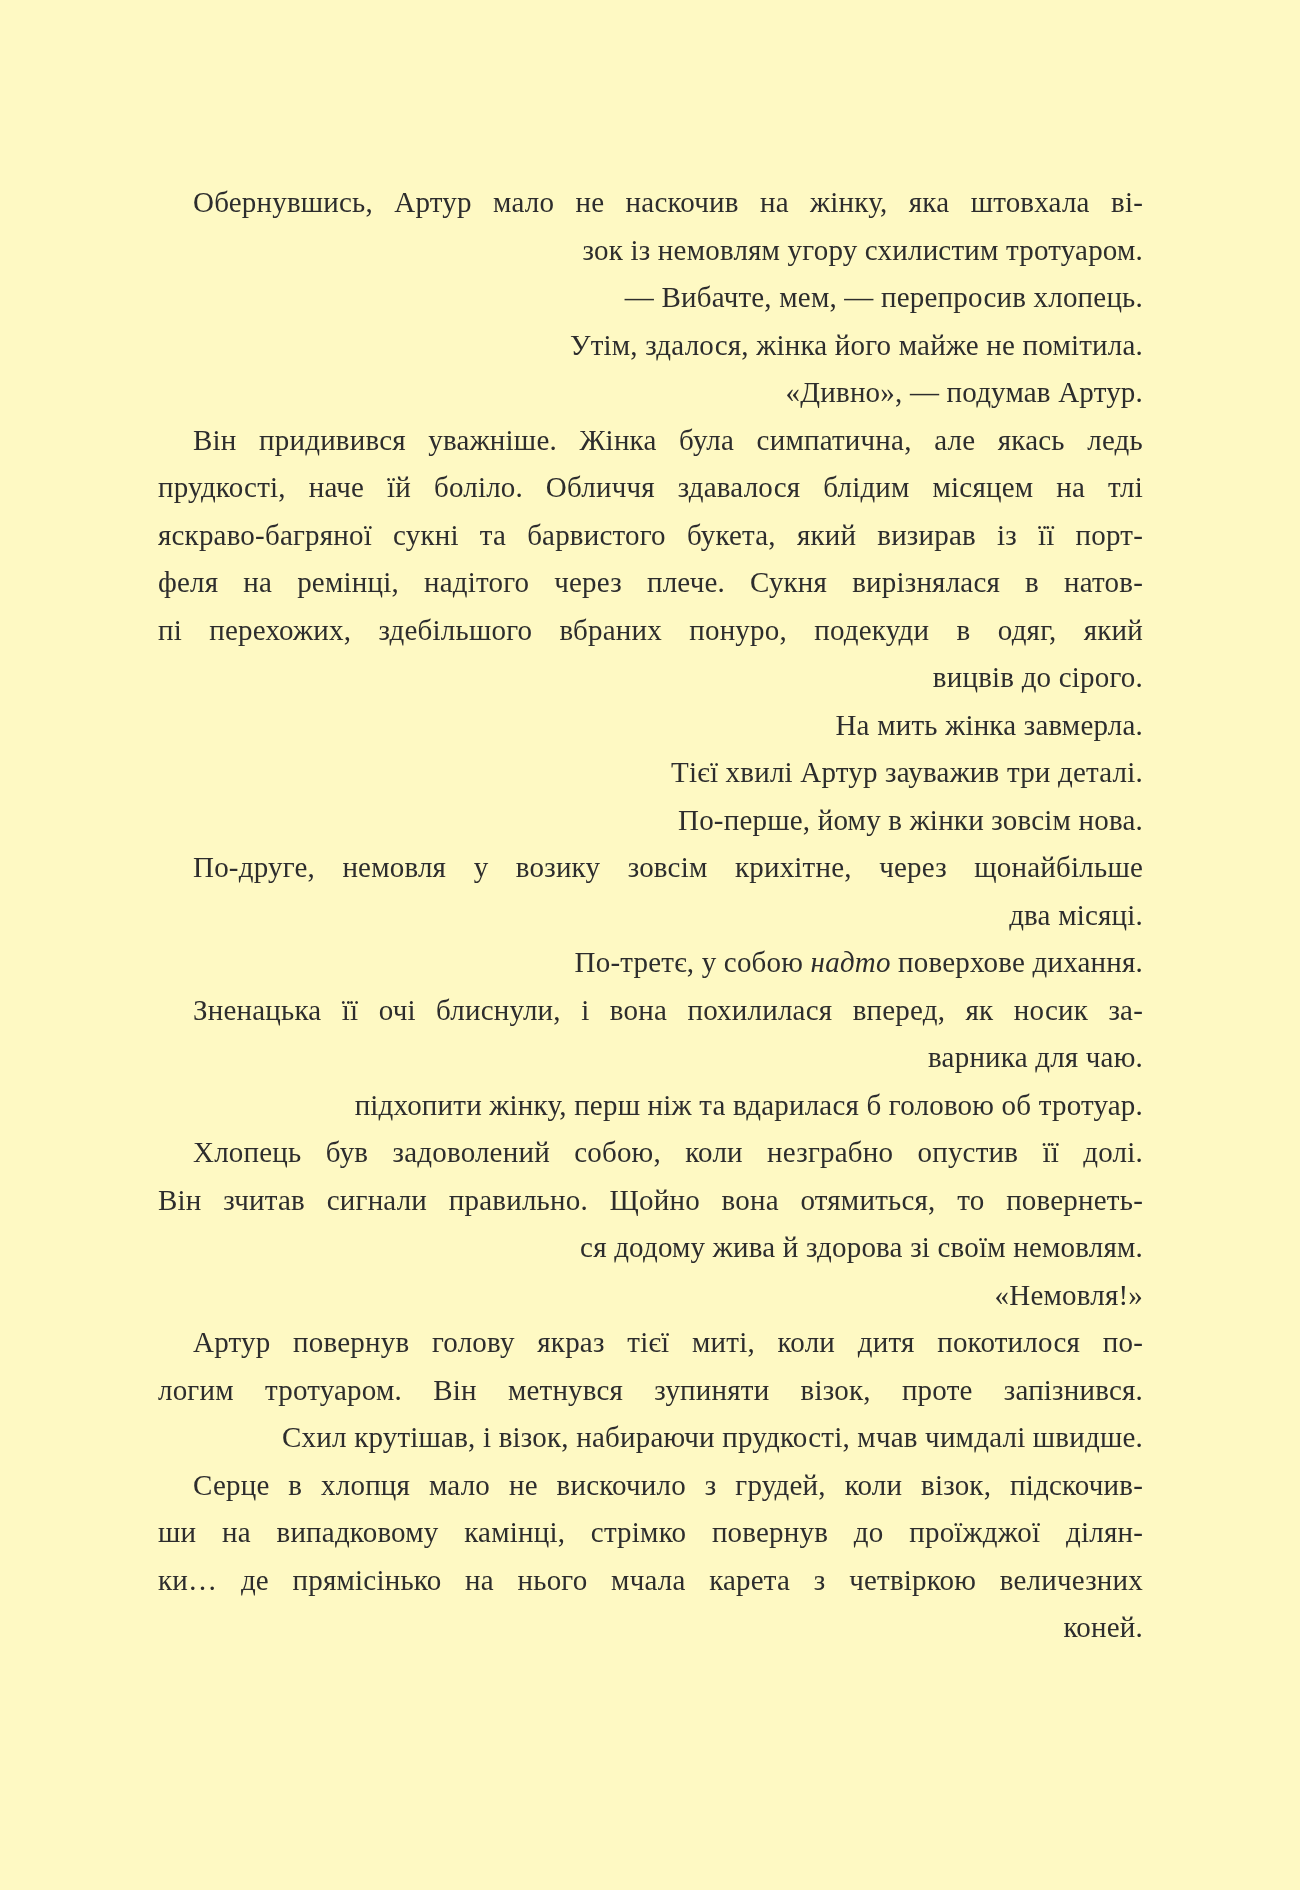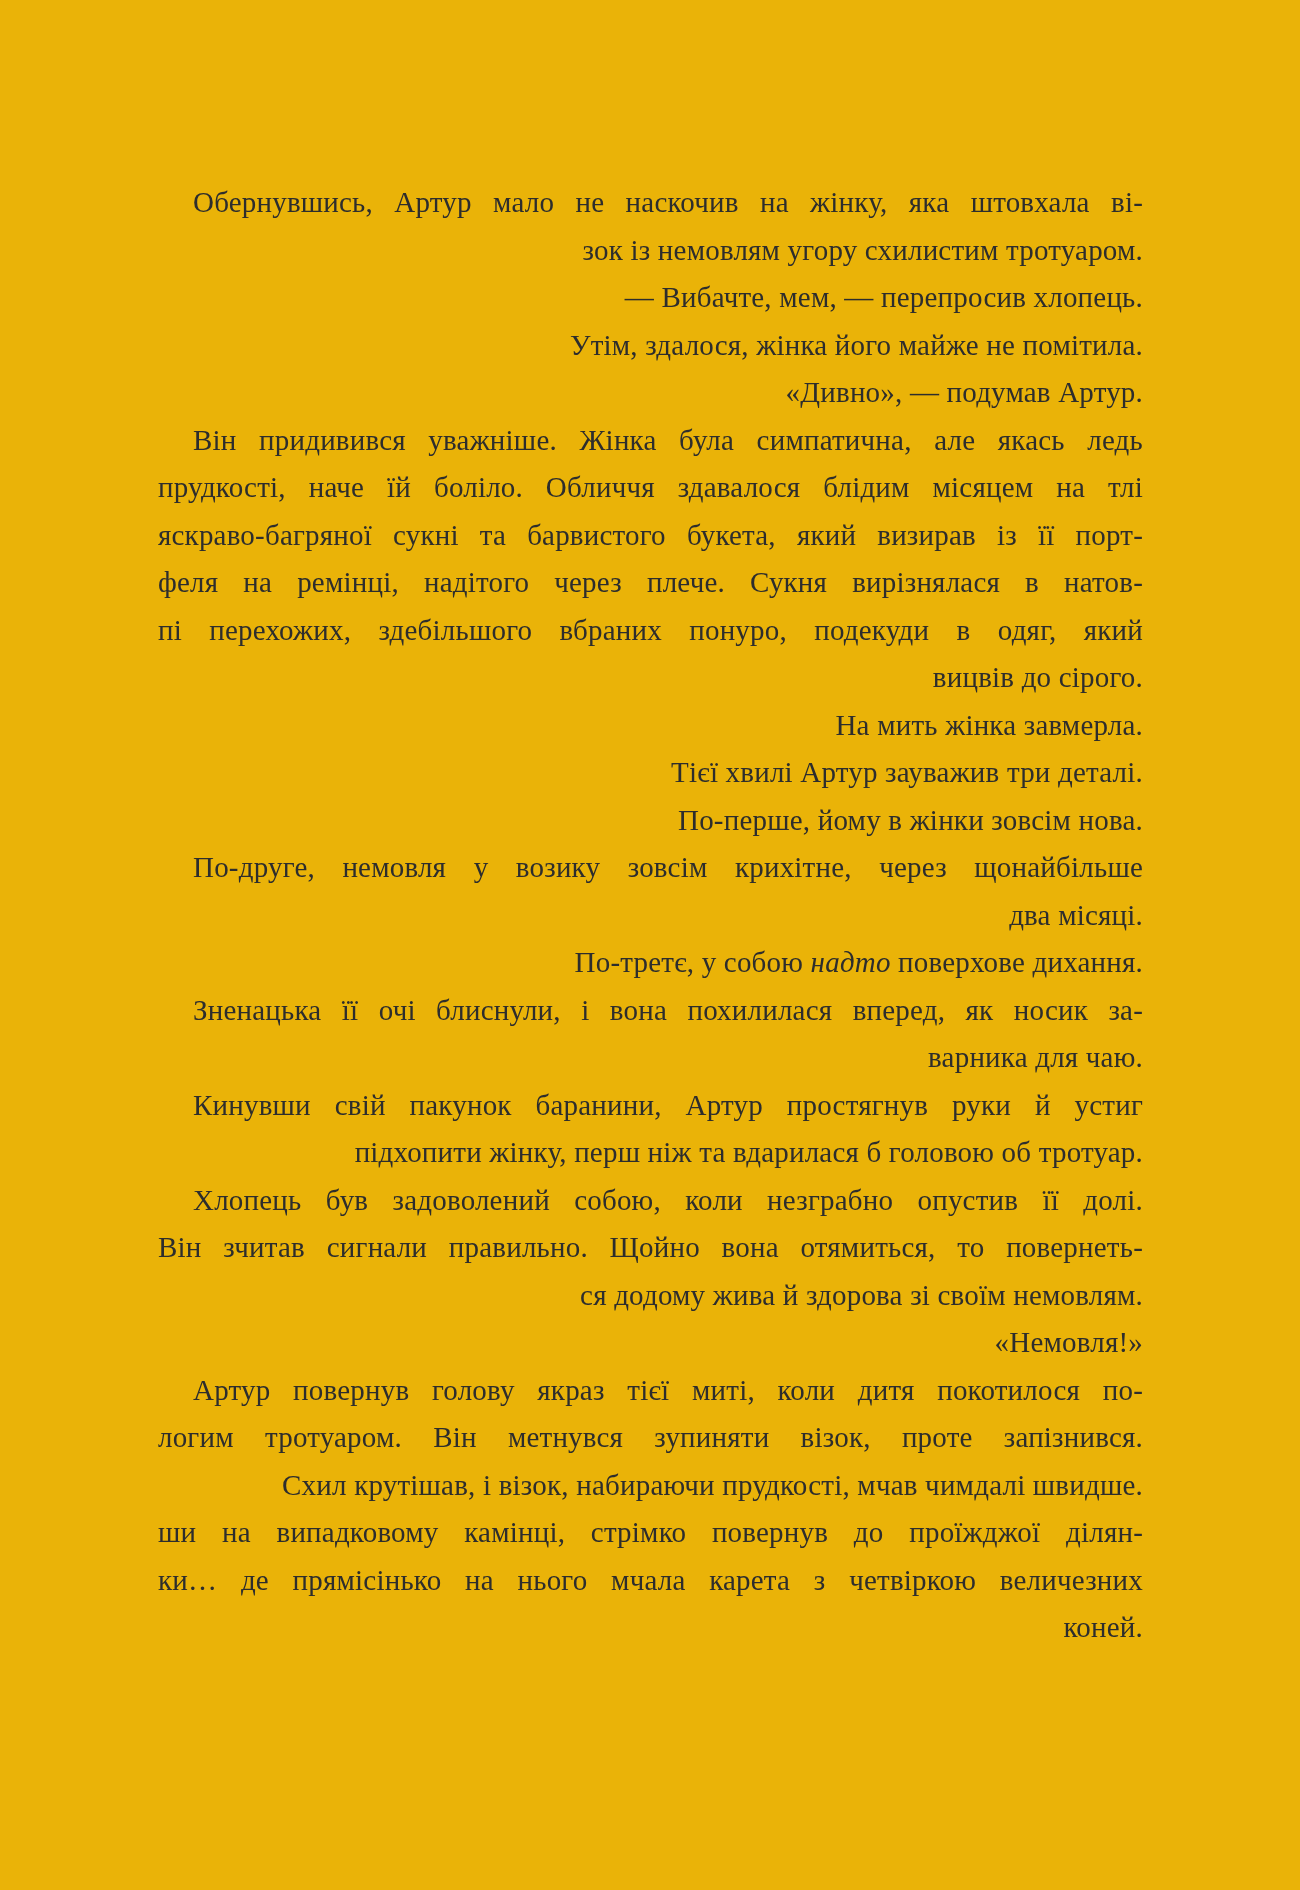--- a/index.html
+++ b/index.html
@@ -9,21 +9,21 @@
   body {
     width: 1300px;
     height: 1890px;
     position: relative;
     background: #ffffff;
     font-family: "Liberation Serif", "DejaVu Serif", serif;
   }
   .page {
     position: absolute;
     inset: 0;
-    background: #eab308;
+    background: #fef9c3;
     overflow: hidden;
     text-decoration: underline;
   }
   .text-block {
     position: absolute;
     left: 158px;
     top: 179px;
     width: 985px;
     font-size: 29px;
     line-height: 47.5px;
@@ -61,26 +61,26 @@
       <div class="text-line justify">пі перехожих, здебільшого вбраних понуро, подекуди в одяг, який</div>
       <div class="text-line">вицвів до сірого.</div>
       <div class="text-line indent">На мить жінка завмерла.</div>
       <div class="text-line indent">Тієї хвилі Артур зауважив три деталі.</div>
       <div class="text-line indent">По-перше, йому в жінки зовсім нова.</div>
       <div class="text-line indent justify">По-друге, немовля у возику зовсім крихітне, через щонайбільше</div>
       <div class="text-line">два місяці.</div>
       <div class="text-line indent"><span>По-третє, у собою </span><span class="em">надто</span><span> поверхове дихання.</span></div>
       <div class="text-line indent justify">Зненацька її очі блиснули, і вона похилилася вперед, як носик за-</div>
       <div class="text-line">варника для чаю.</div>
-      <div class="text-line indent justify">Кинувши свій пакунок баранини, Артур простягнув руки й устиг</div>
       <div class="text-line">підхопити жінку, перш ніж та вдарилася б головою об тротуар.</div>
       <div class="text-line indent justify">Хлопець був задоволений собою, коли незграбно опустив її долі.</div>
       <div class="text-line justify">Він зчитав сигнали правильно. Щойно вона отямиться, то повернеть-</div>
       <div class="text-line">ся додому жива й здорова зі своїм немовлям.</div>
       <div class="text-line indent">«Немовля!»</div>
       <div class="text-line indent justify">Артур повернув голову якраз тієї миті, коли дитя покотилося по-</div>
       <div class="text-line justify">логим тротуаром. Він метнувся зупиняти візок, проте запізнився.</div>
       <div class="text-line">Схил крутішав, і візок, набираючи прудкості, мчав чимдалі швидше.</div>
+      <div class="text-line indent justify">Серце в хлопця мало не вискочило з грудей, коли візок, підскочив-</div>
       <div class="text-line justify">ши на випадковому камінці, стрімко повернув до проїжджої ділян-</div>
       <div class="text-line justify">ки… де прямісінько на нього мчала карета з четвіркою величезних</div>
       <div class="text-line">коней.</div>
     </div>
 </div>
 
 </body></html>

